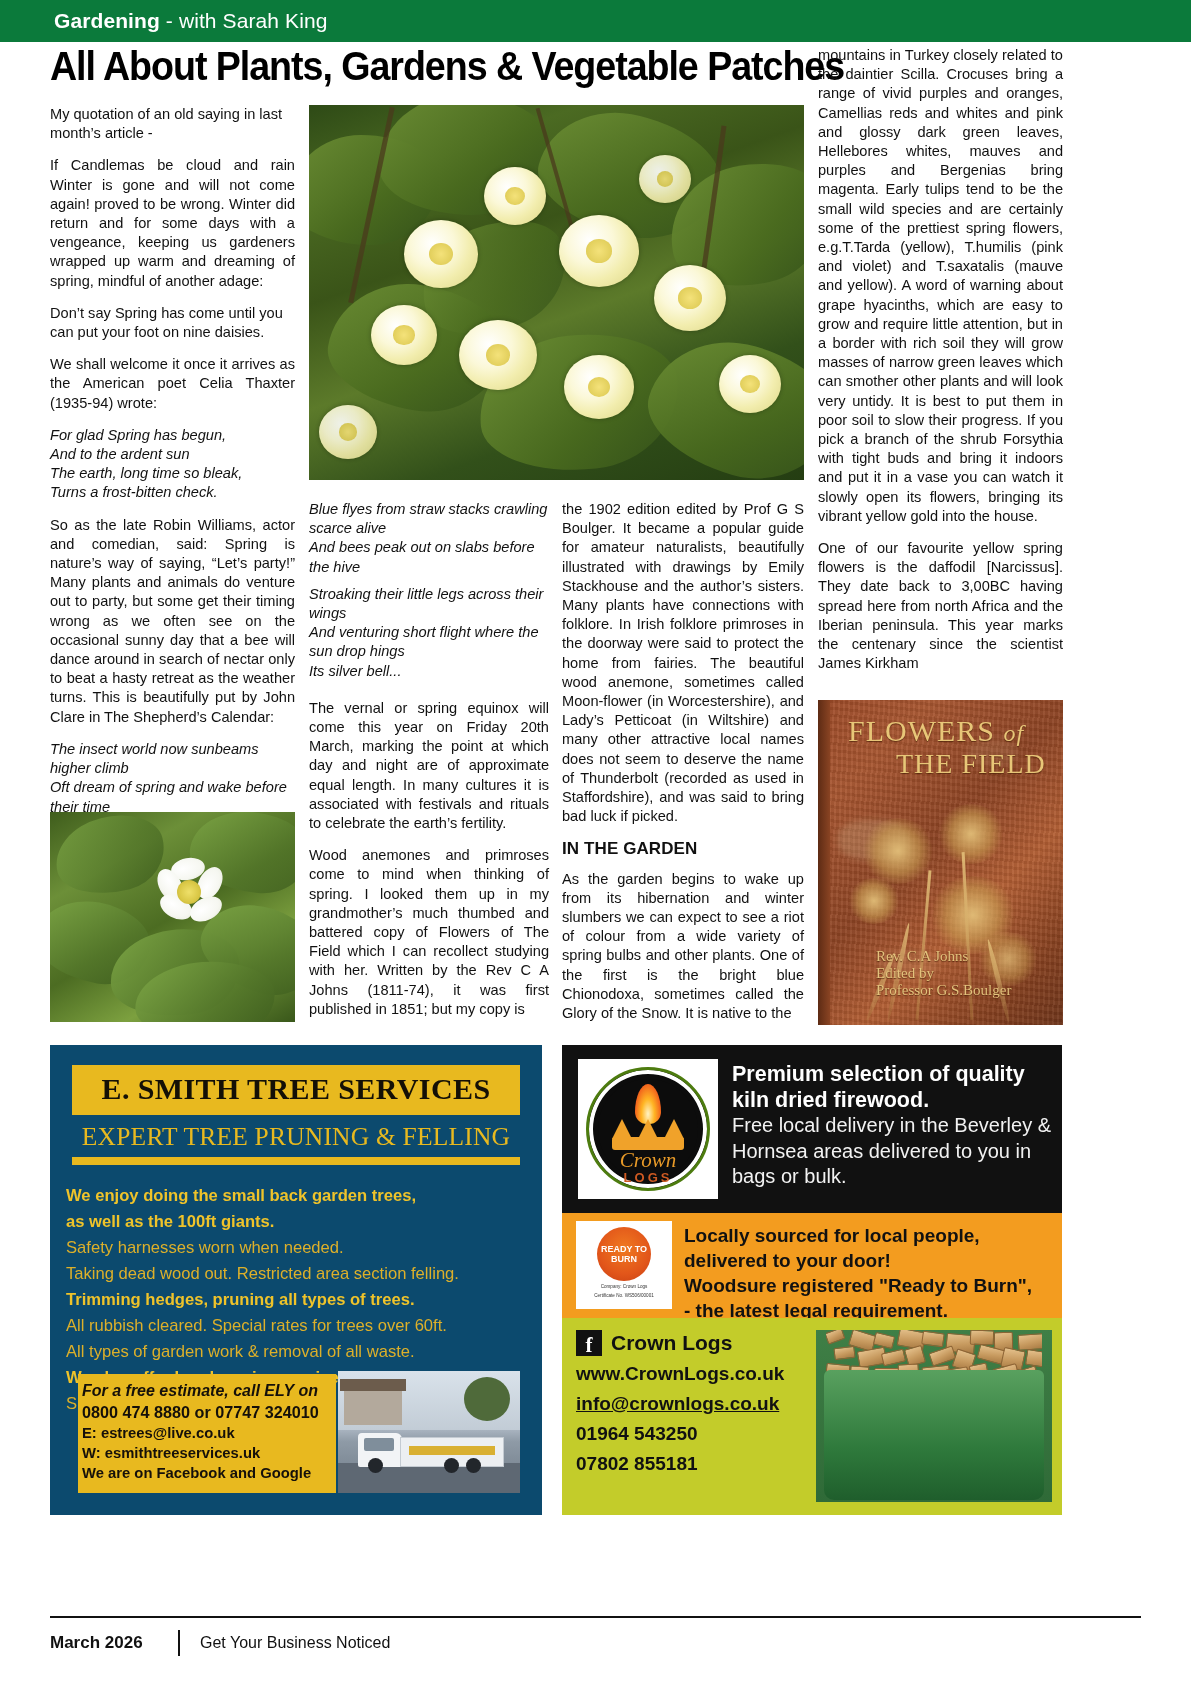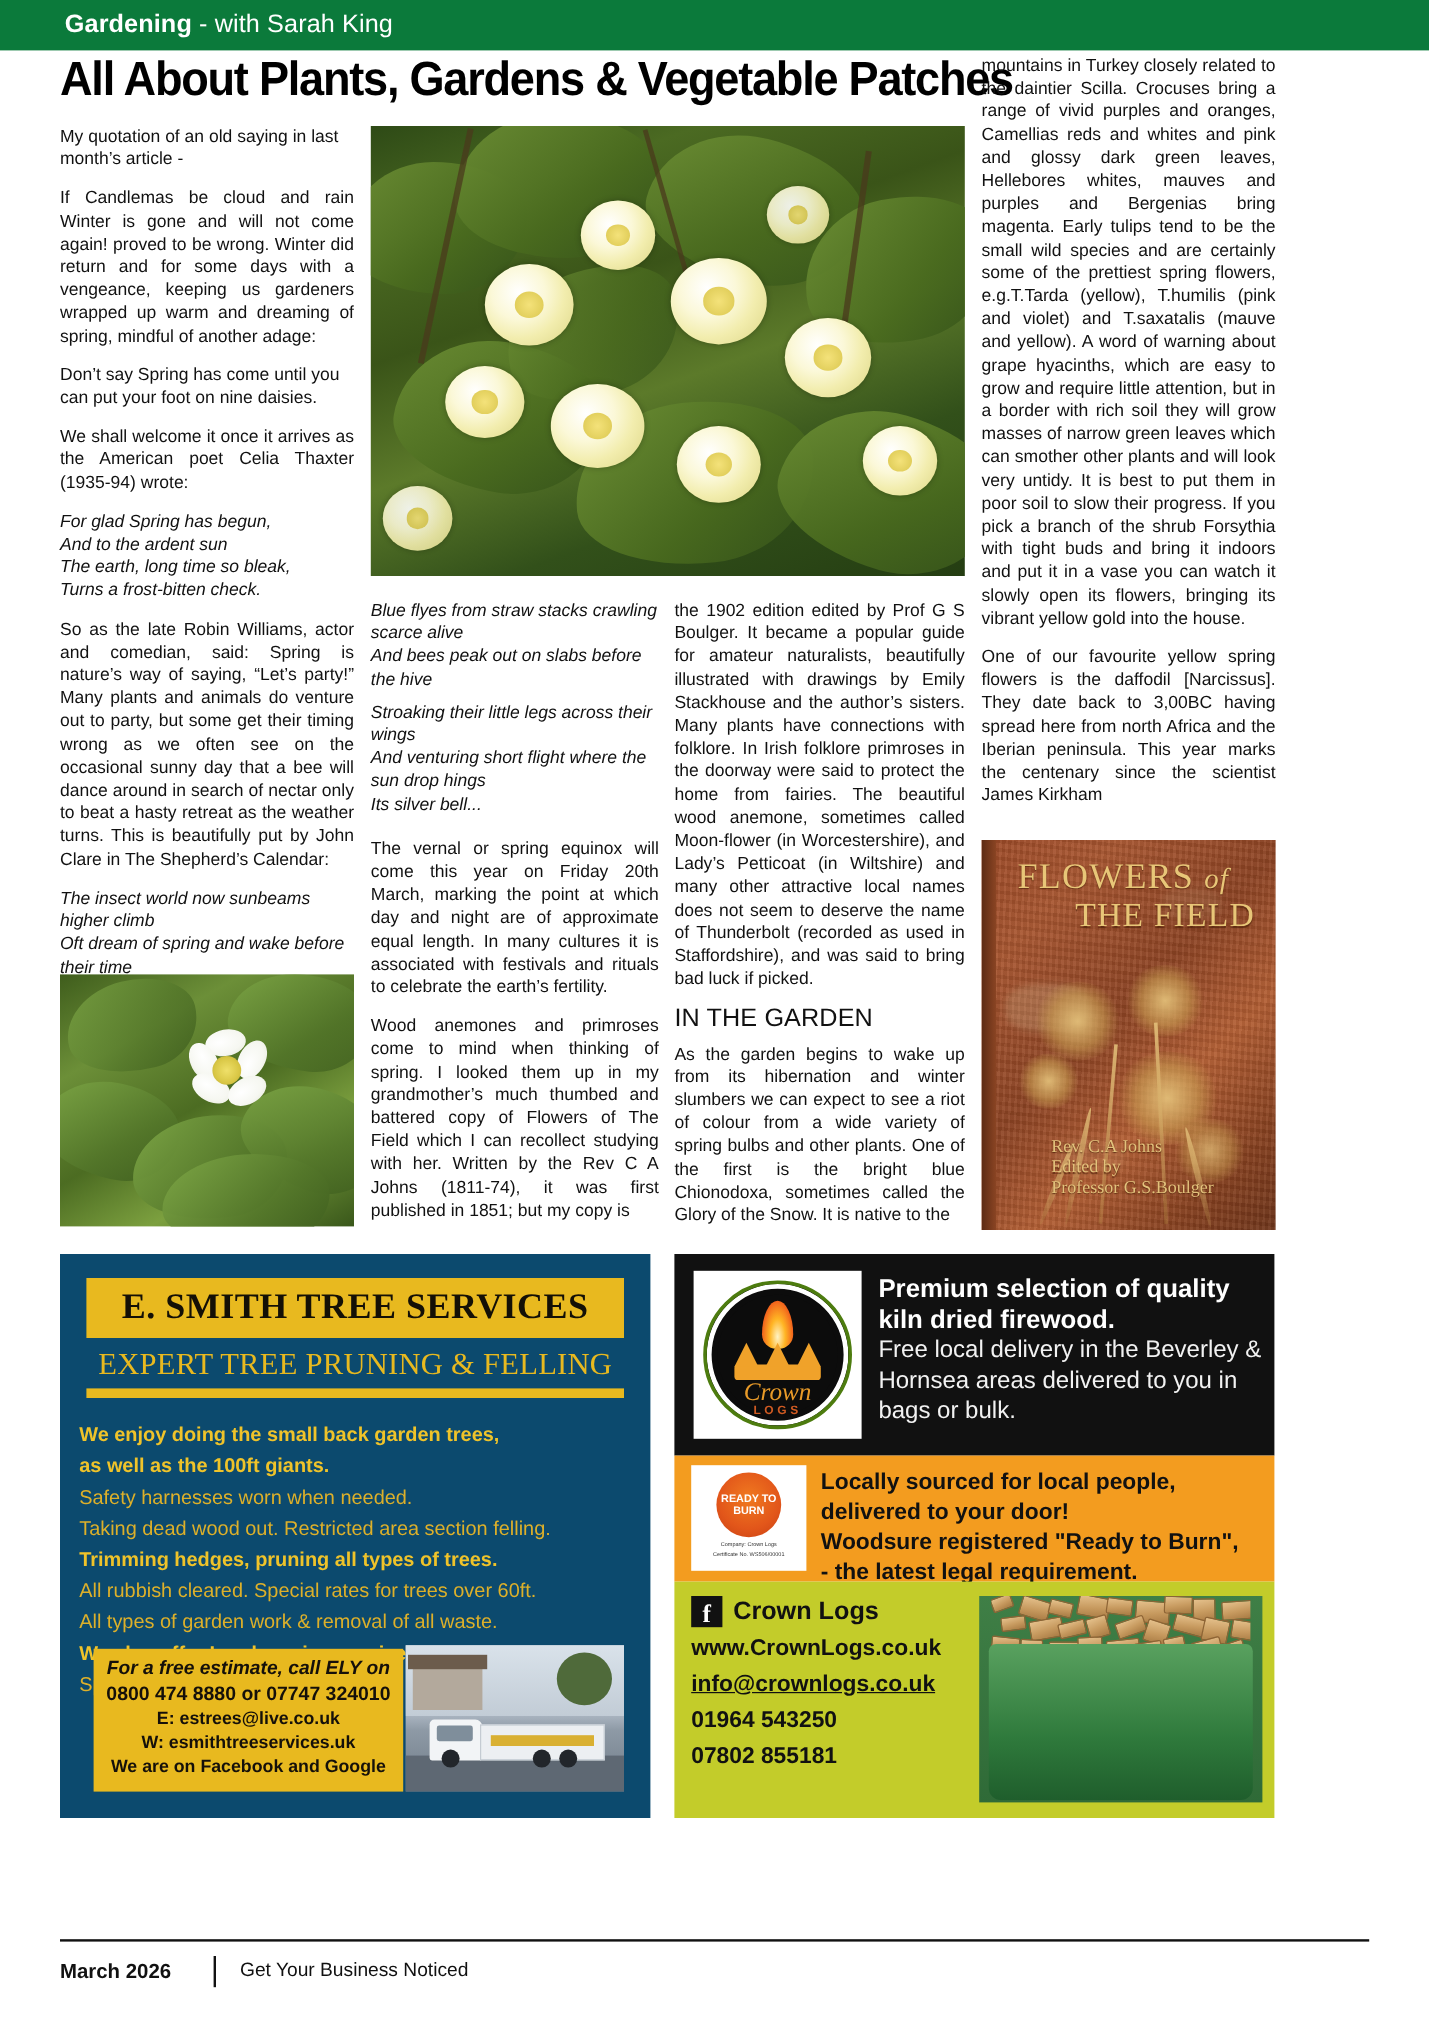--- a/index.html
+++ b/index.html
@@ -48,21 +48,21 @@
     white-space: nowrap;
   }
 
   
   .col { position: absolute; font-size: 14.6px; line-height: 19.2px; text-align: justify; }
   .col p { margin: 0 0 13px 0; }
   .col p:last-child { margin-bottom: 0; }
   .verse { font-style: italic; text-align: left; }
   .verse p { margin: 0; }
   .noj { text-align: left; }
-  .subhead { font-weight: normal; font-size: 21px; margin: 0 0 11px 0 !important; letter-spacing: .1px;}
+  .subhead { font-weight: bold; font-size: 17px; margin: 0 0 11px 0 !important; letter-spacing: .1px;}
 
   #col1 { left: 50px;  top: 105px; width: 245px; }
   #col2 { left: 309px; top: 500px; width: 240px; }
   #col3 { left: 562px; top: 500px; width: 242px; }
   #col4 { left: 818px; top: 46px;  width: 245px; }
 
   
   .img-frame { position:absolute; overflow:hidden; }
 
   
@@ -125,21 +125,21 @@
   #ad-smith .sub {
     margin: 7px 20px 0 20px; color:#e8b91f; font-family:"Liberation Serif", serif;
     font-size: 25.5px; text-align:center; letter-spacing:.2px;
   }
   #ad-smith .rule { margin: 5px 22px 0 22px; height: 8px; background:#e8b91f; }
   #ad-smith .body { margin: 18px 16px 0 16px; color:#e8b91f; font-size: 16.6px; line-height: 26px; }
   #ad-smith .body .b { font-weight: bold; color:#efc32a; }
   #ad-smith .body .n { color:#ddb02a; }
   #ad-smith .contact {
     position:absolute; left: 28px; bottom: 22px; width: 258px; background:#e8b91f;
-    color:#15100a; text-align:center; padding: 8px 4px 10px 4px;
+    color:#15100a; text-align:left; padding: 8px 4px 10px 4px;
   }
   #ad-smith .contact .ci { font-style: italic; font-size: 16px; font-weight:600; margin-bottom:2px; }
   #ad-smith .contact .cb { font-weight: bold; font-size: 16.2px; line-height: 21px; }
   #ad-smith .contact .cs { font-weight: bold; font-size: 14.8px; line-height: 20px; }
   #ad-smith .truckbox { position:absolute; right: 22px; bottom: 22px; width: 182px; height: 122px;
      background: linear-gradient(180deg,#cfd7e0 0%, #b9c3cf 42%, #8e9aa6 58%, #6e7a86 100%); overflow:hidden; }
   #ad-smith .truckbox .sky { position:absolute; inset:0 0 52% 0; background: linear-gradient(180deg,#d9e2ea,#c2ccd6); }
   #ad-smith .truckbox .house { position:absolute; left:6px; top:18px; width:58px; height:36px; background:#b3a99c; }
   #ad-smith .truckbox .house::before { content:""; position:absolute; left:-4px; top:-10px; width:66px; height:12px; background:#6c5c4c; }
   #ad-smith .truckbox .tree { position:absolute; right:10px; top:6px; width:46px; height:44px; border-radius:50%; background:#4f6a3a; }
@@ -160,21 +160,21 @@
      box-shadow: inset 0 0 0 4px #ffffff, inset 0 0 0 9px #0c0c0c; position:relative; }
   .logo-flame { position:absolute; left:50%; top:14px; transform:translateX(-50%); width:26px; height:40px;
      background: radial-gradient(ellipse at 50% 75%, #fff3c4 0%, #ffb524 35%, #f2631c 70%, #c72f0c 100%);
      border-radius: 50% 50% 45% 45% / 70% 70% 30% 30%; }
   .logo-crown { position:absolute; left:50%; top:50px; transform:translateX(-50%); width:72px; height:30px; }
   .logo-crown .cb { position:absolute; bottom:0; left:0; width:72px; height:13px; background:#f0a22a; border-radius:3px; }
   .logo-crown .sp { position:absolute; bottom:11px; width:0; height:0; border-left:10px solid transparent;
      border-right:10px solid transparent; border-bottom:20px solid #f0a22a; }
   .logo-text { position:absolute; left:0; right:0; top:80px; text-align:center; }
   .logo-text .c1 { color:#e89a28; font-family:"Liberation Serif", serif; font-style:italic; font-size:21px; line-height:20px; }
-  .logo-text .c2 { color:#cf5a22; font-size:10px; letter-spacing:3px; font-weight:bold; }
+  .logo-text .c2 { color:#cf5a22; font-size:13px; letter-spacing:3px; font-weight:bold; }
   #crown-top .blurb { position:absolute; left: 170px; top: 16px; right: 10px; color:#ffffff; }
   #crown-top .blurb .hd { font-weight:bold; font-size: 21.5px; line-height: 26px; }
   #crown-top .blurb .bd { font-size: 20px; line-height: 25.5px; color:#f2f2f2; }
 
   #crown-mid { position:absolute; left:0; top:168px; width:500px; height:105px; background:#f39c1f; }
   #rtb-logo { position:absolute; left: 14px; top: 8px; width: 96px; height: 88px; background:#ffffff;
      display:flex; flex-direction:column; align-items:center; justify-content:flex-start; padding-top:6px; }
   #rtb-logo .disc { width:54px; height:54px; border-radius:50%; background: radial-gradient(circle at 50% 40%, #f07a20 0%, #e2561a 60%, #c63f12 100%);
      display:flex; align-items:center; justify-content:center; }
   #rtb-logo .disc .t { color:#fff; font-size:9px; font-weight:bold; line-height:10px; text-align:center; }

